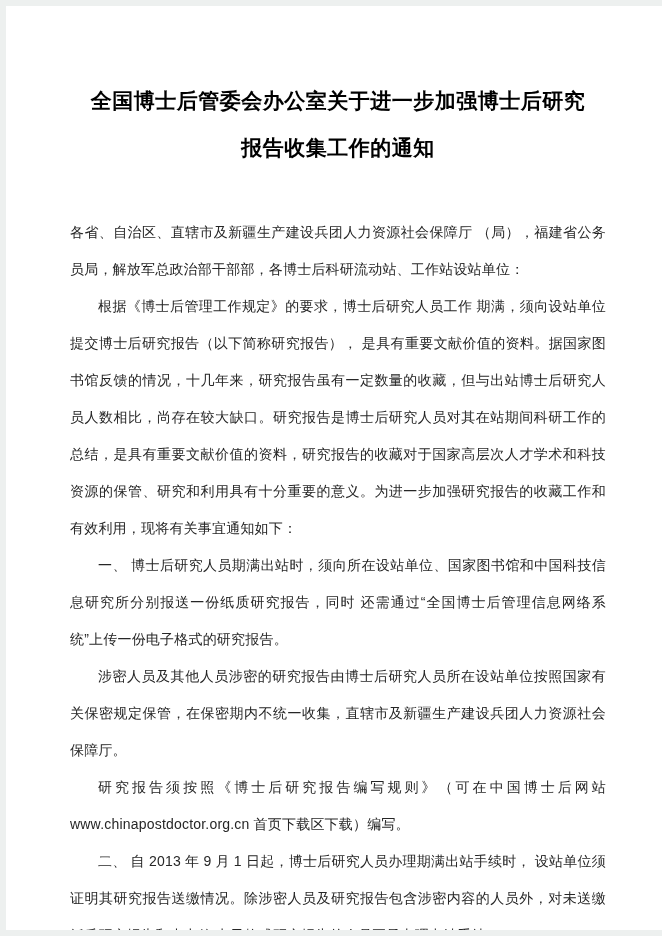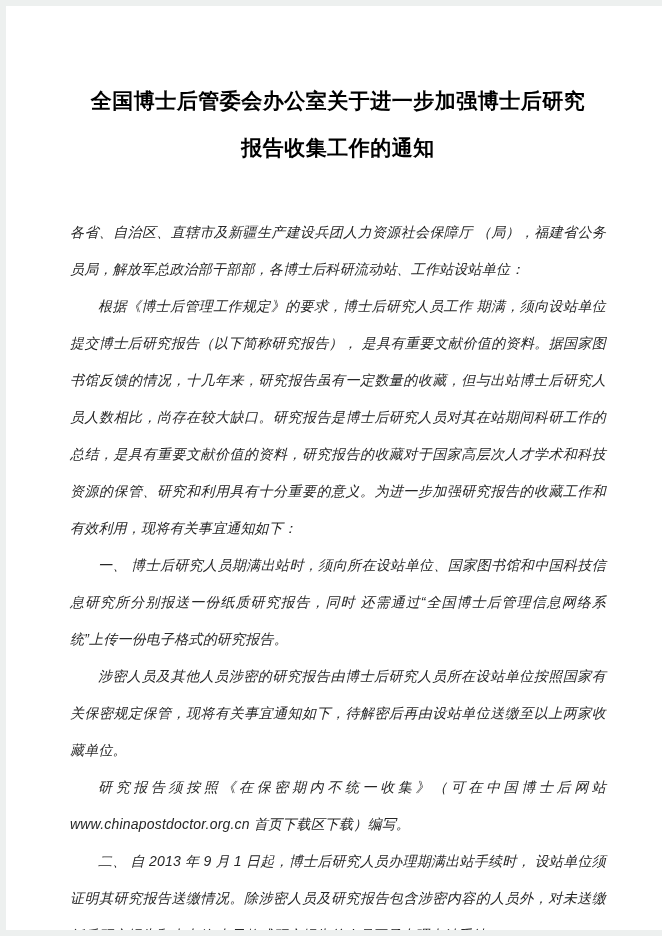--- a/index.html
+++ b/index.html
@@ -40,42 +40,41 @@
     margin: 0 auto 42px auto;
     max-width: 505px;
   }
   .body-text {
     font-size: 14px;
     line-height: 37px;
     letter-spacing: 0.2px;
     color: #262626;
     text-align: justify;
     margin: 0;
-    font-style: italic;
   }
   .body-text.indent {
     text-indent: 2em;
   }
 </style>
 </head>
 <body>
 
 <div class="viewport">
   <div class="page">
     <div class="content">
 
       <h1 class="doc-title">全国博士后管委会办公室关于进一步加强博士后研究报告收集工作的通知</h1>
 
       <p class="body-text">各省、自治区、直辖市及新疆生产建设兵团人力资源社会保障厅 （局），福建省公务员局，解放军总政治部干部部，各博士后科研流动站、工作站设站单位：</p>
 
       <p class="body-text indent">根据《博士后管理工作规定》的要求，博士后研究人员工作 期满，须向设站单位提交博士后研究报告（以下简称研究报告）， 是具有重要文献价值的资料。据国家图书馆反馈的情况，十几年来，研究报告虽有一定数量的收藏，但与出站博士后研究人员人数相比，尚存在较大缺口。研究报告是博士后研究人员对其在站期间科研工作的总结，是具有重要文献价值的资料，研究报告的收藏对于国家高层次人才学术和科技资源的保管、研究和利用具有十分重要的意义。为进一步加强研究报告的收藏工作和有效利用，现将有关事宜通知如下：</p>
 
       <p class="body-text indent">一、 博士后研究人员期满出站时，须向所在设站单位、国家图书馆和中国科技信息研究所分别报送一份纸质研究报告，同时 还需通过“全国博士后管理信息网络系统”上传一份电子格式的研究报告。</p>
 
-      <p class="body-text indent">涉密人员及其他人员涉密的研究报告由博士后研究人员所在设站单位按照国家有关保密规定保管，现将有关事宜通知如下，待解密后再由设站单位送缴至以上两家收藏单位。</p>
+      <p class="body-text indent">涉密人员及其他人员涉密的研究报告由博士后研究人员所在设站单位按照国家有关保密规定保管，在保密期内不统一收集，直辖市及新疆生产建设兵团人力资源社会保障厅。</p>
 
-      <p class="body-text indent">研究报告须按照《在保密期内不统一收集》（可在中国博士后网站 www.chinapostdoctor.org.cn 首页下载区下载）编写。</p>
+      <p class="body-text indent">研究报告须按照《博士后研究报告编写规则》（可在中国博士后网站 www.chinapostdoctor.org.cn 首页下载区下载）编写。</p>
 
       <p class="body-text indent">二、 自 2013 年 9 月 1 日起，博士后研究人员办理期满出站手续时， 设站单位须证明其研究报告送缴情况。除涉密人员及研究报告包含涉密内容的人员外，对未送缴纸质研究报告和未上传 电子格式研究报告的人员不予办理出站手续。</p>
 
     </div>
   </div>
 </div>
 
 </body></html>

